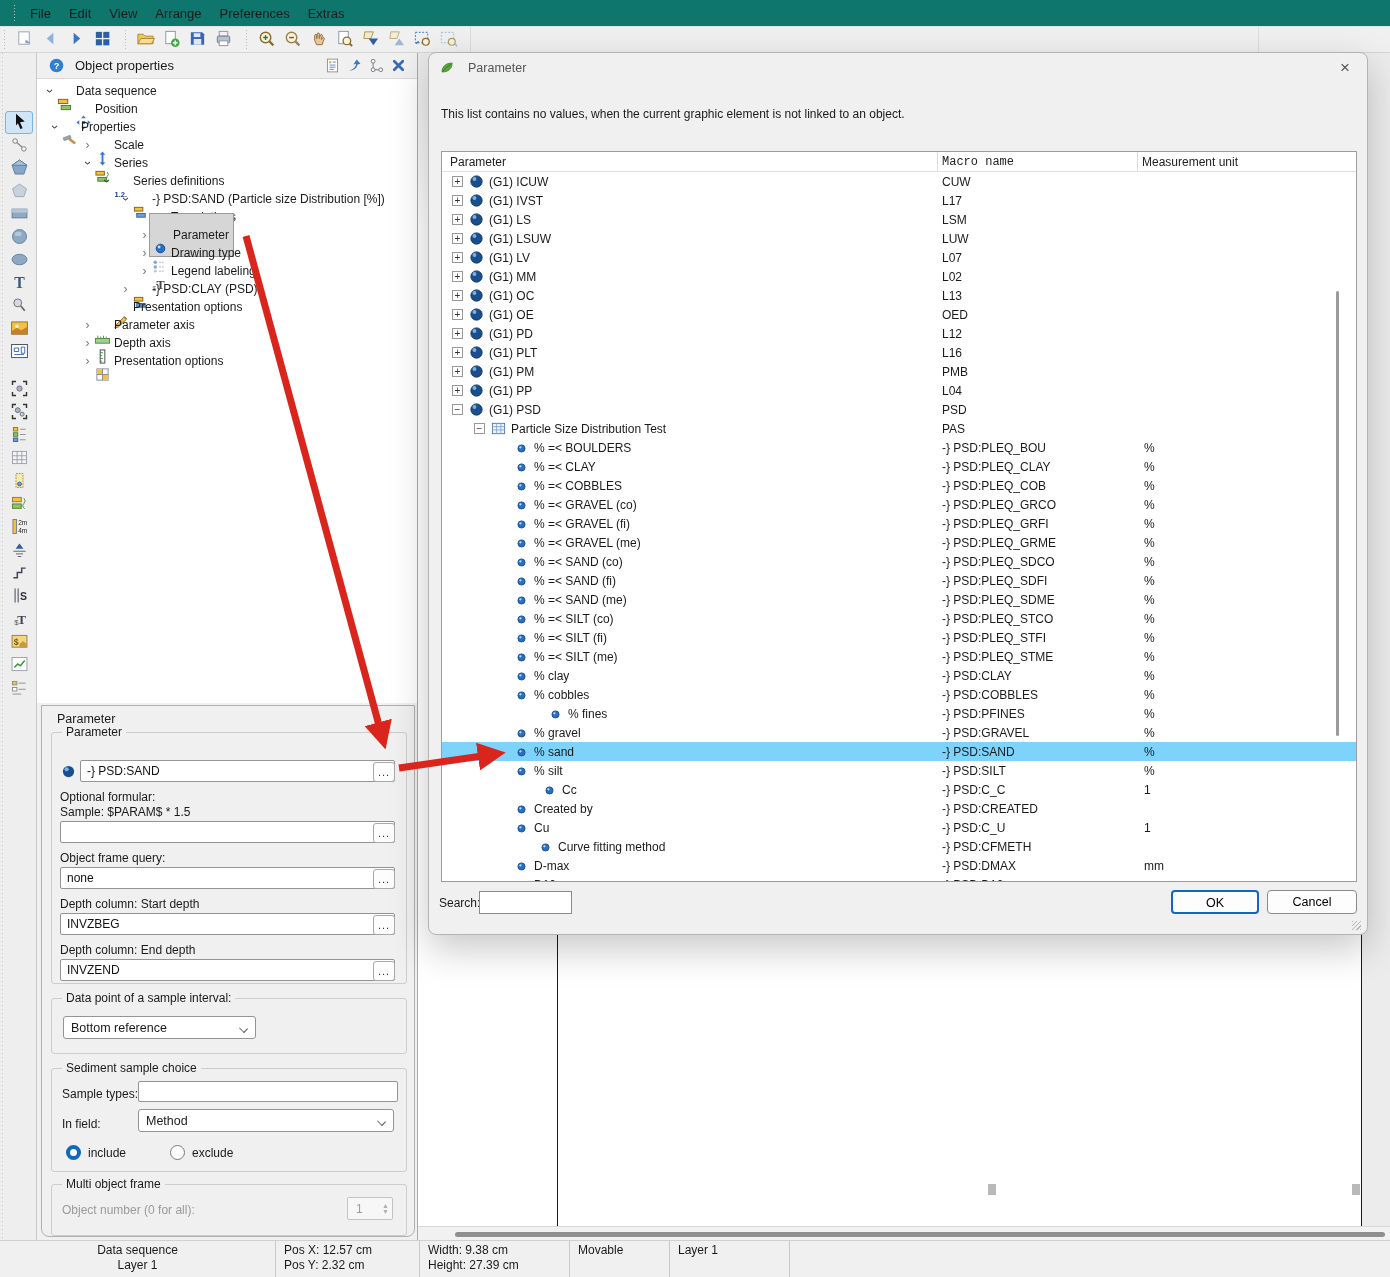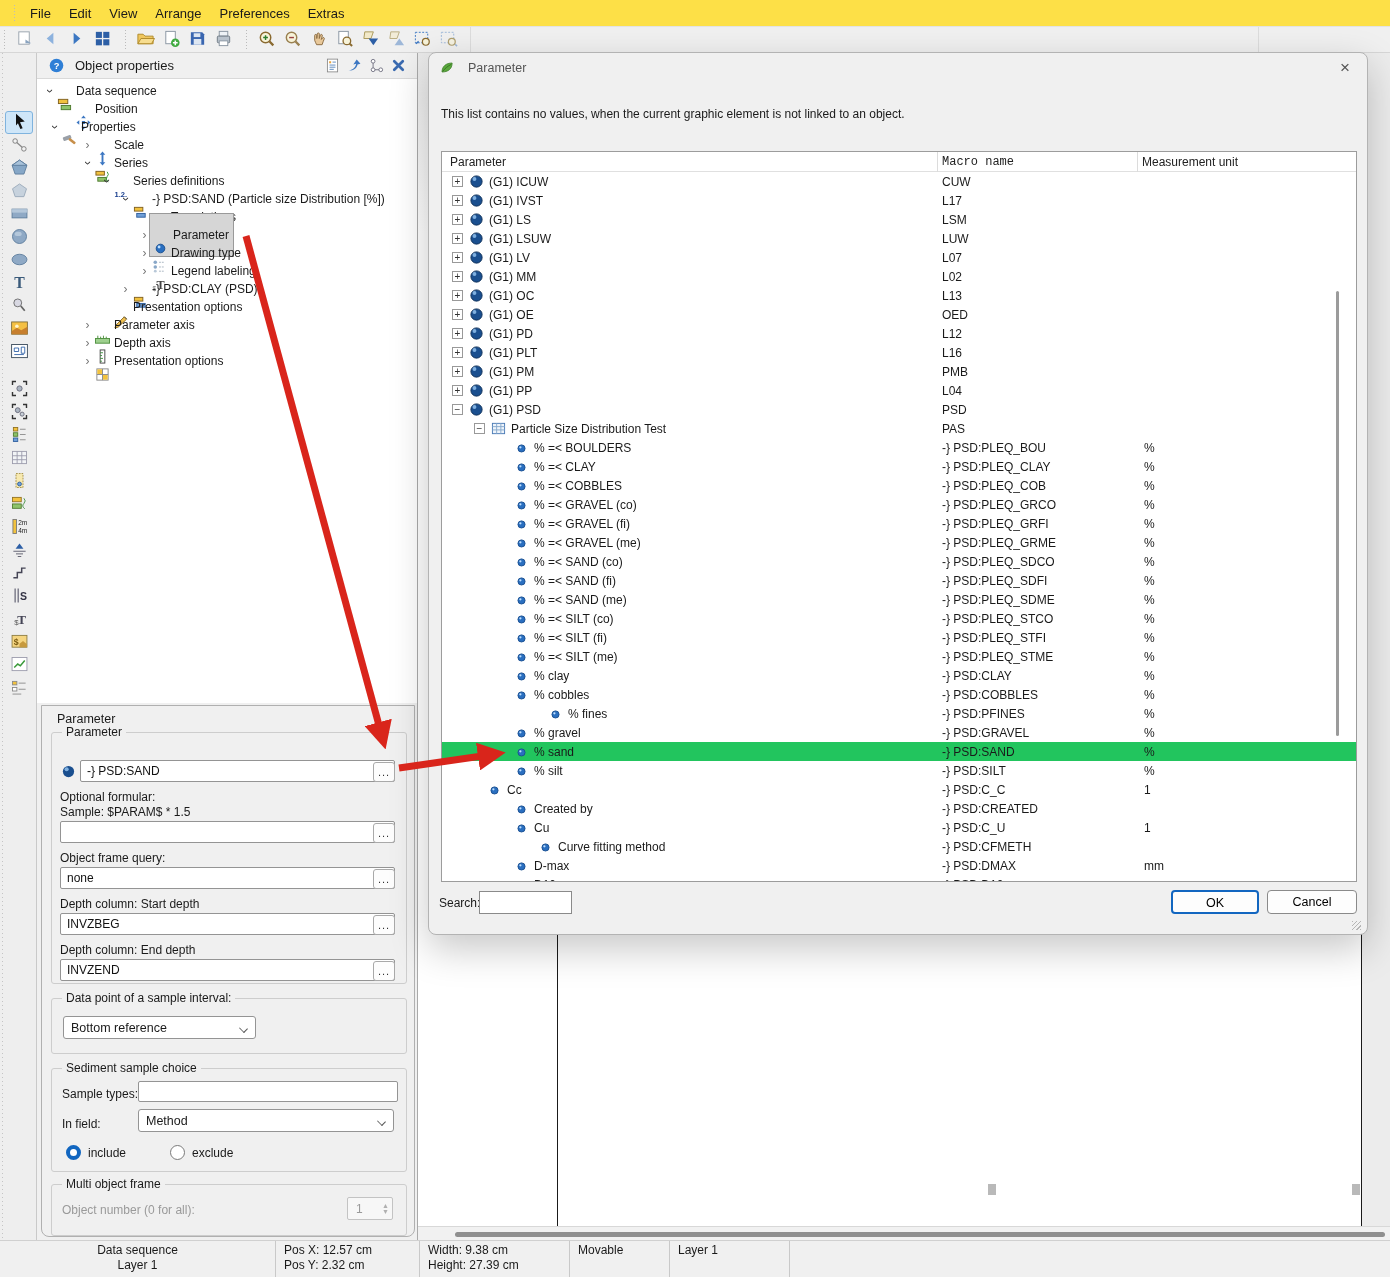--- a/index.html
+++ b/index.html
@@ -1,21 +1,21 @@
 <!DOCTYPE html>
 <html><head>
 <meta charset="utf-8">
 <style>
   * { margin:0; padding:0; box-sizing:border-box; }
   html,body { width:1390px; height:1277px; }
   body { font-family:"Liberation Sans",sans-serif; font-size:12px; color:#1a1a1a; background:#f0f0f0; overflow:hidden; }
   #app { position:relative; width:1390px; height:1277px; background:#f0f0f0; }
 
   
-  #menubar { position:absolute; left:0; top:0; width:1390px; height:27px; background:#fde047; border-bottom:1px solid #e3e3e3; display:flex; align-items:center; padding-left:12px; }
+  #menubar { position:absolute; left:0; top:0; width:1390px; height:27px; background:#0f766e; border-bottom:1px solid #e3e3e3; display:flex; align-items:center; padding-left:12px; }
   .menu-item { padding:4px 9px; font-size:13px; cursor:default; }
   .grip { width:5px; height:80%; margin-right:4px; background:repeating-linear-gradient(#bbb 0 1px, transparent 1px 3px); background-size:1px 100%; background-repeat:no-repeat; background-position:2px 0; }
   #toolbar { position:absolute; left:0; top:27px; width:1390px; height:26px; background:#f0f0f0; border-bottom:1px solid #d6d6d6; display:flex; align-items:center; }
   .tb-group { display:flex; align-items:center; height:100%; padding:0 6px 0 2px; }
   .tb-sep { width:5px; height:20px; margin:0 2px; background:repeating-linear-gradient(#bbb 0 1px, transparent 1px 3px); background-size:1px 100%; background-repeat:no-repeat; background-position:2px 0; }
   .tb-btn { width:26px; height:22px; display:flex; align-items:center; justify-content:center; border-radius:3px; }
   .tb-btn svg { width:19px; height:19px; }
   #toolbar .win-sep { position:absolute; top:0; height:26px; width:1px; background:#dcdcdc; }
 
   
@@ -59,21 +59,21 @@
   #dlg-titlebar { position:absolute; left:0; top:0; width:100%; height:30px; display:flex; align-items:center; padding:0 10px; }
   #dlg-titlebar .t { margin-left:7px; font-size:12.5px; color:#555; }
   #dlg-close { position:absolute; right:10px; top:3px; width:24px; height:24px; text-align:center; font-size:17px; color:#555; line-height:24px; }
   #dlg-msg { position:absolute; left:12px; top:54px; font-size:12px; }
   #dlg-list { position:absolute; left:12px; top:98px; width:916px; height:731px; background:#fff; border:1px solid #9c9c9c; overflow:hidden; }
   #dlg-lhead { position:relative; height:20px; border-bottom:1px solid #e0e0e0; font-size:12px; color:#222; }
   #dlg-lhead span { position:absolute; top:3px; }
   #dlg-lhead .c1 { left:8px; } #dlg-lhead .c2 { left:500px;font-family:Liberation Mono, monospace; } #dlg-lhead .c3 { left:700px; }
   #dlg-lhead .vsep { position:absolute; top:0; width:1px; height:20px; background:#dcdcdc; }
   .drow { position:relative; height:19px; display:flex; align-items:center; white-space:nowrap; font-size:12px; }
-  .drow.hl { background:#22c55e; }
+  .drow.hl { background:#7dd3fc; }
   .dexp { width:11px; height:11px; border:1px solid #999; background:#fff; font-size:10px; line-height:9px; text-align:center; color:#333; margin-right:6px; flex:none; }
   .dico { width:15px; height:15px; display:inline-flex; margin-right:5px; flex:none; }
   .dico svg { width:15px; height:15px; }
   .dmacro { position:absolute; left:500px; }
   .dunit { position:absolute; left:702px; }
   #dlg-scrollthumb { position:absolute; left:907px; top:238px; width:3px; height:445px; background:#9b9b9b; border-radius:2px; }
   #dlg-search-label { position:absolute; left:10px; top:843px; font-size:12px; }
   #dlg-search { position:absolute; left:50px; top:838px; width:93px; height:23px; border:1px solid #8a8a8a; background:#fff; font:12px "Liberation Sans",sans-serif; padding:0 5px; }
   .dlg-btn { position:absolute; top:837px; height:24px; background:#fdfdfd; border-radius:4px; font-size:12.5px; text-align:center; line-height:22px; }
   #btn-ok { left:742px; width:88px; border:2px solid #1266c0; }
@@ -1046,21 +1046,21 @@
             <span class="dico">
               <svg viewBox="0 0 16 16" fill="none">
                 <circle cx="8" cy="9" r="3.8" fill="#2a6fc0" stroke="#1a4f90"></circle>
                 <circle cx="6.8" cy="7.8" r="1.2" fill="#bfe0ff"></circle>
               </svg>
             </span>
             <span>% silt</span>
             <span class="dmacro">-} PSD:SILT</span>
             <span class="dunit">%</span>
           </div>
-          <div class="drow" style="padding-left:45px">
+          <div class="drow" style="padding-left:100px">
             <span class="dico">
               <svg viewBox="0 0 16 16" fill="none">
                 <circle cx="8" cy="9" r="3.8" fill="#2a6fc0" stroke="#1a4f90"></circle>
                 <circle cx="6.8" cy="7.8" r="1.2" fill="#bfe0ff"></circle>
               </svg>
             </span>
             <span>Cc</span>
             <span class="dmacro">-} PSD:C_C</span>
             <span class="dunit">1</span>
           </div>

